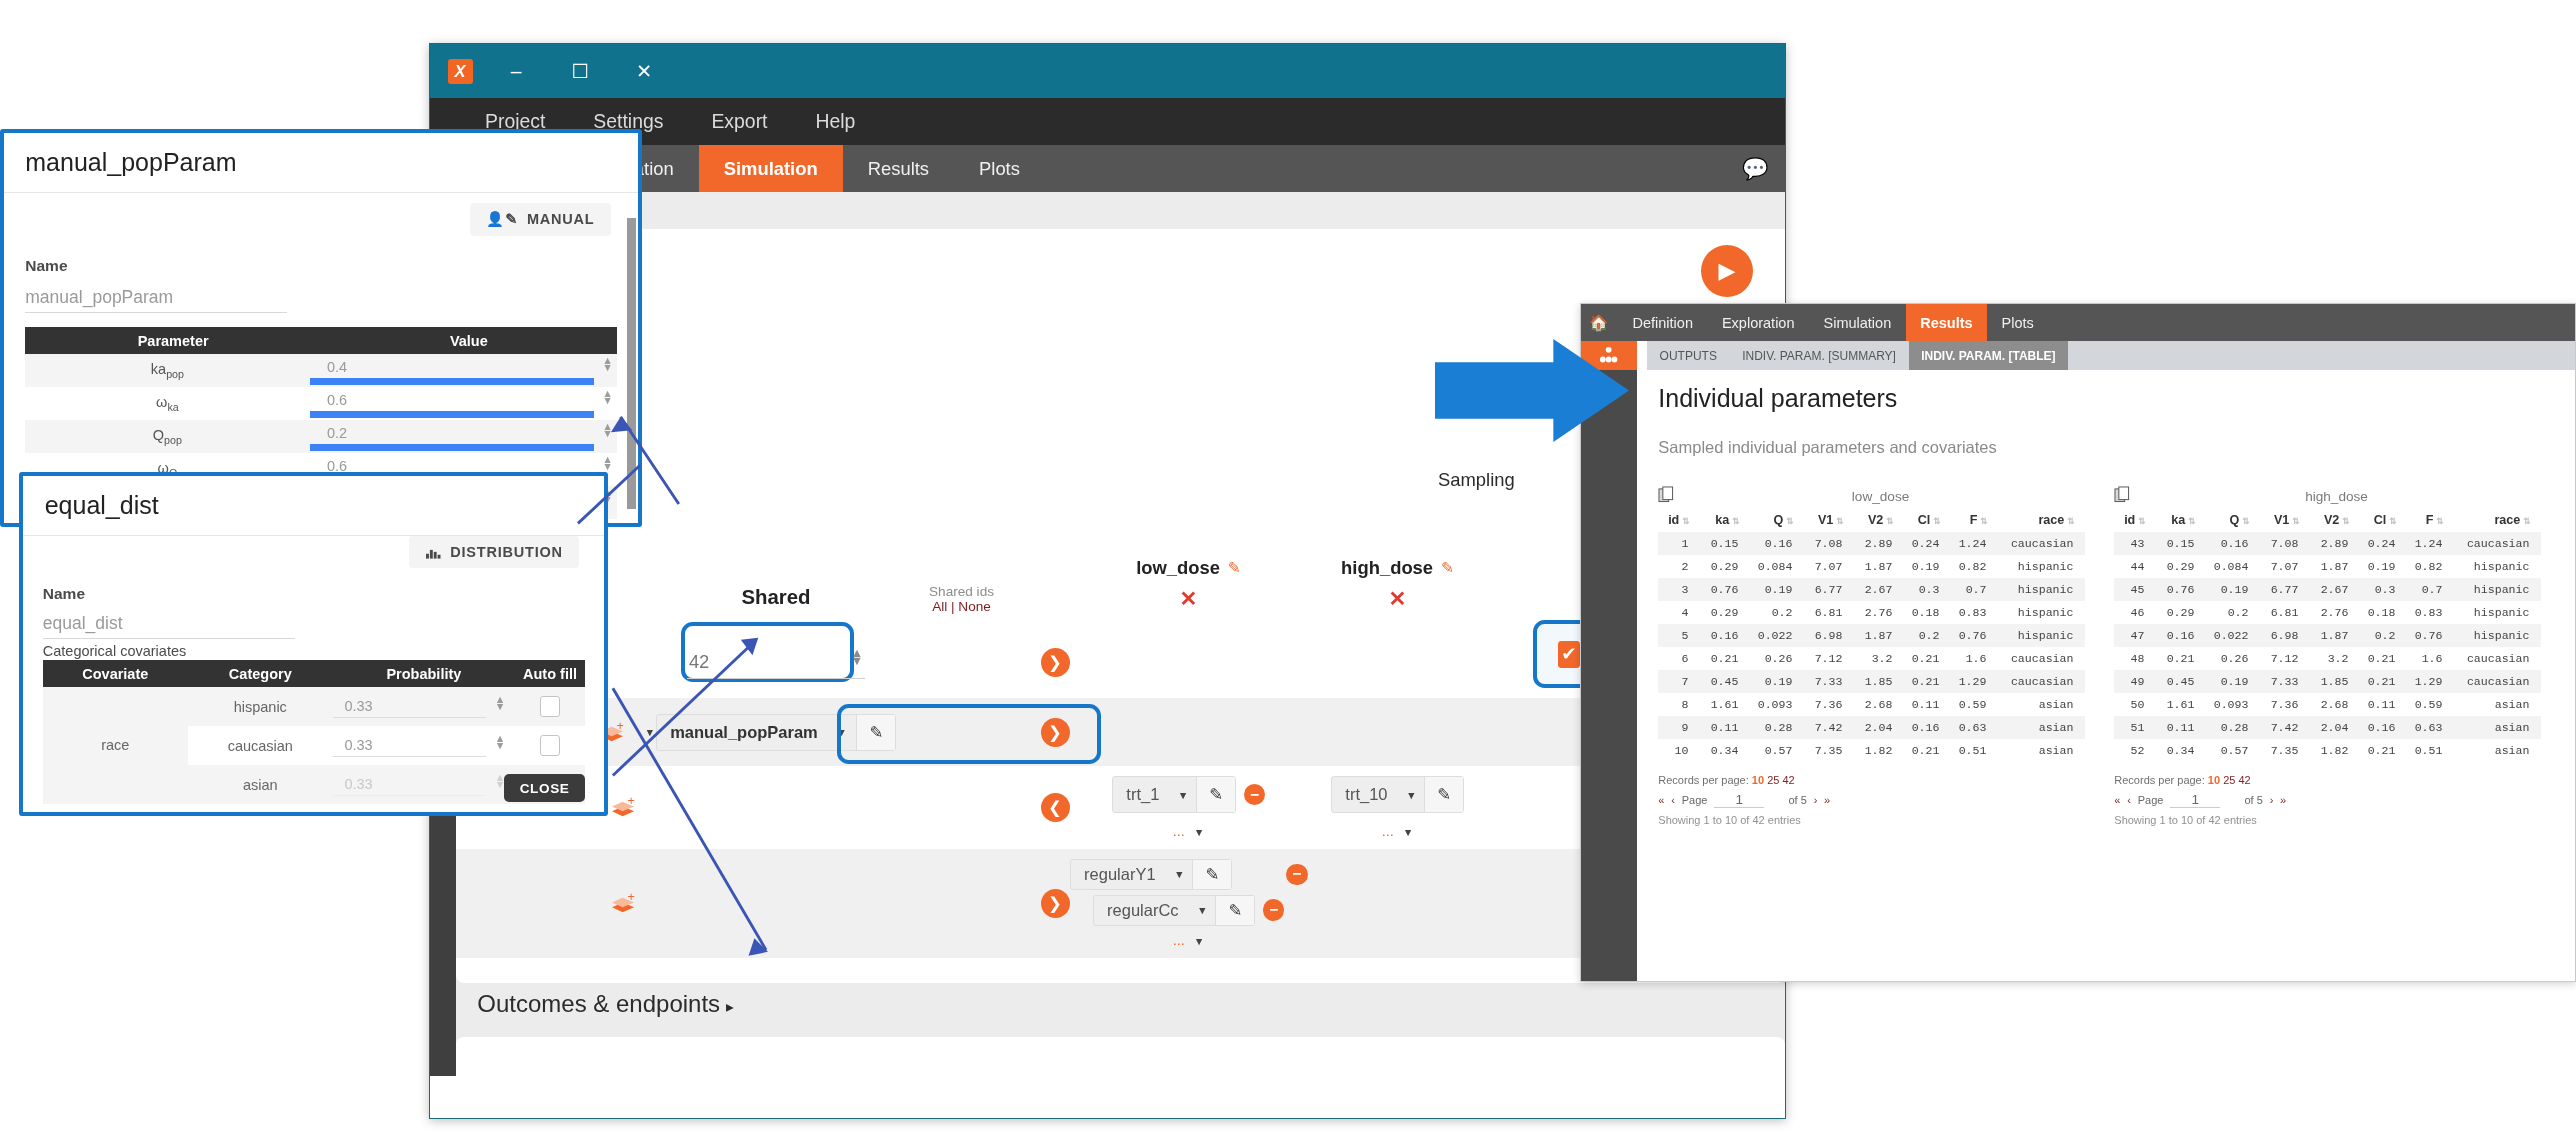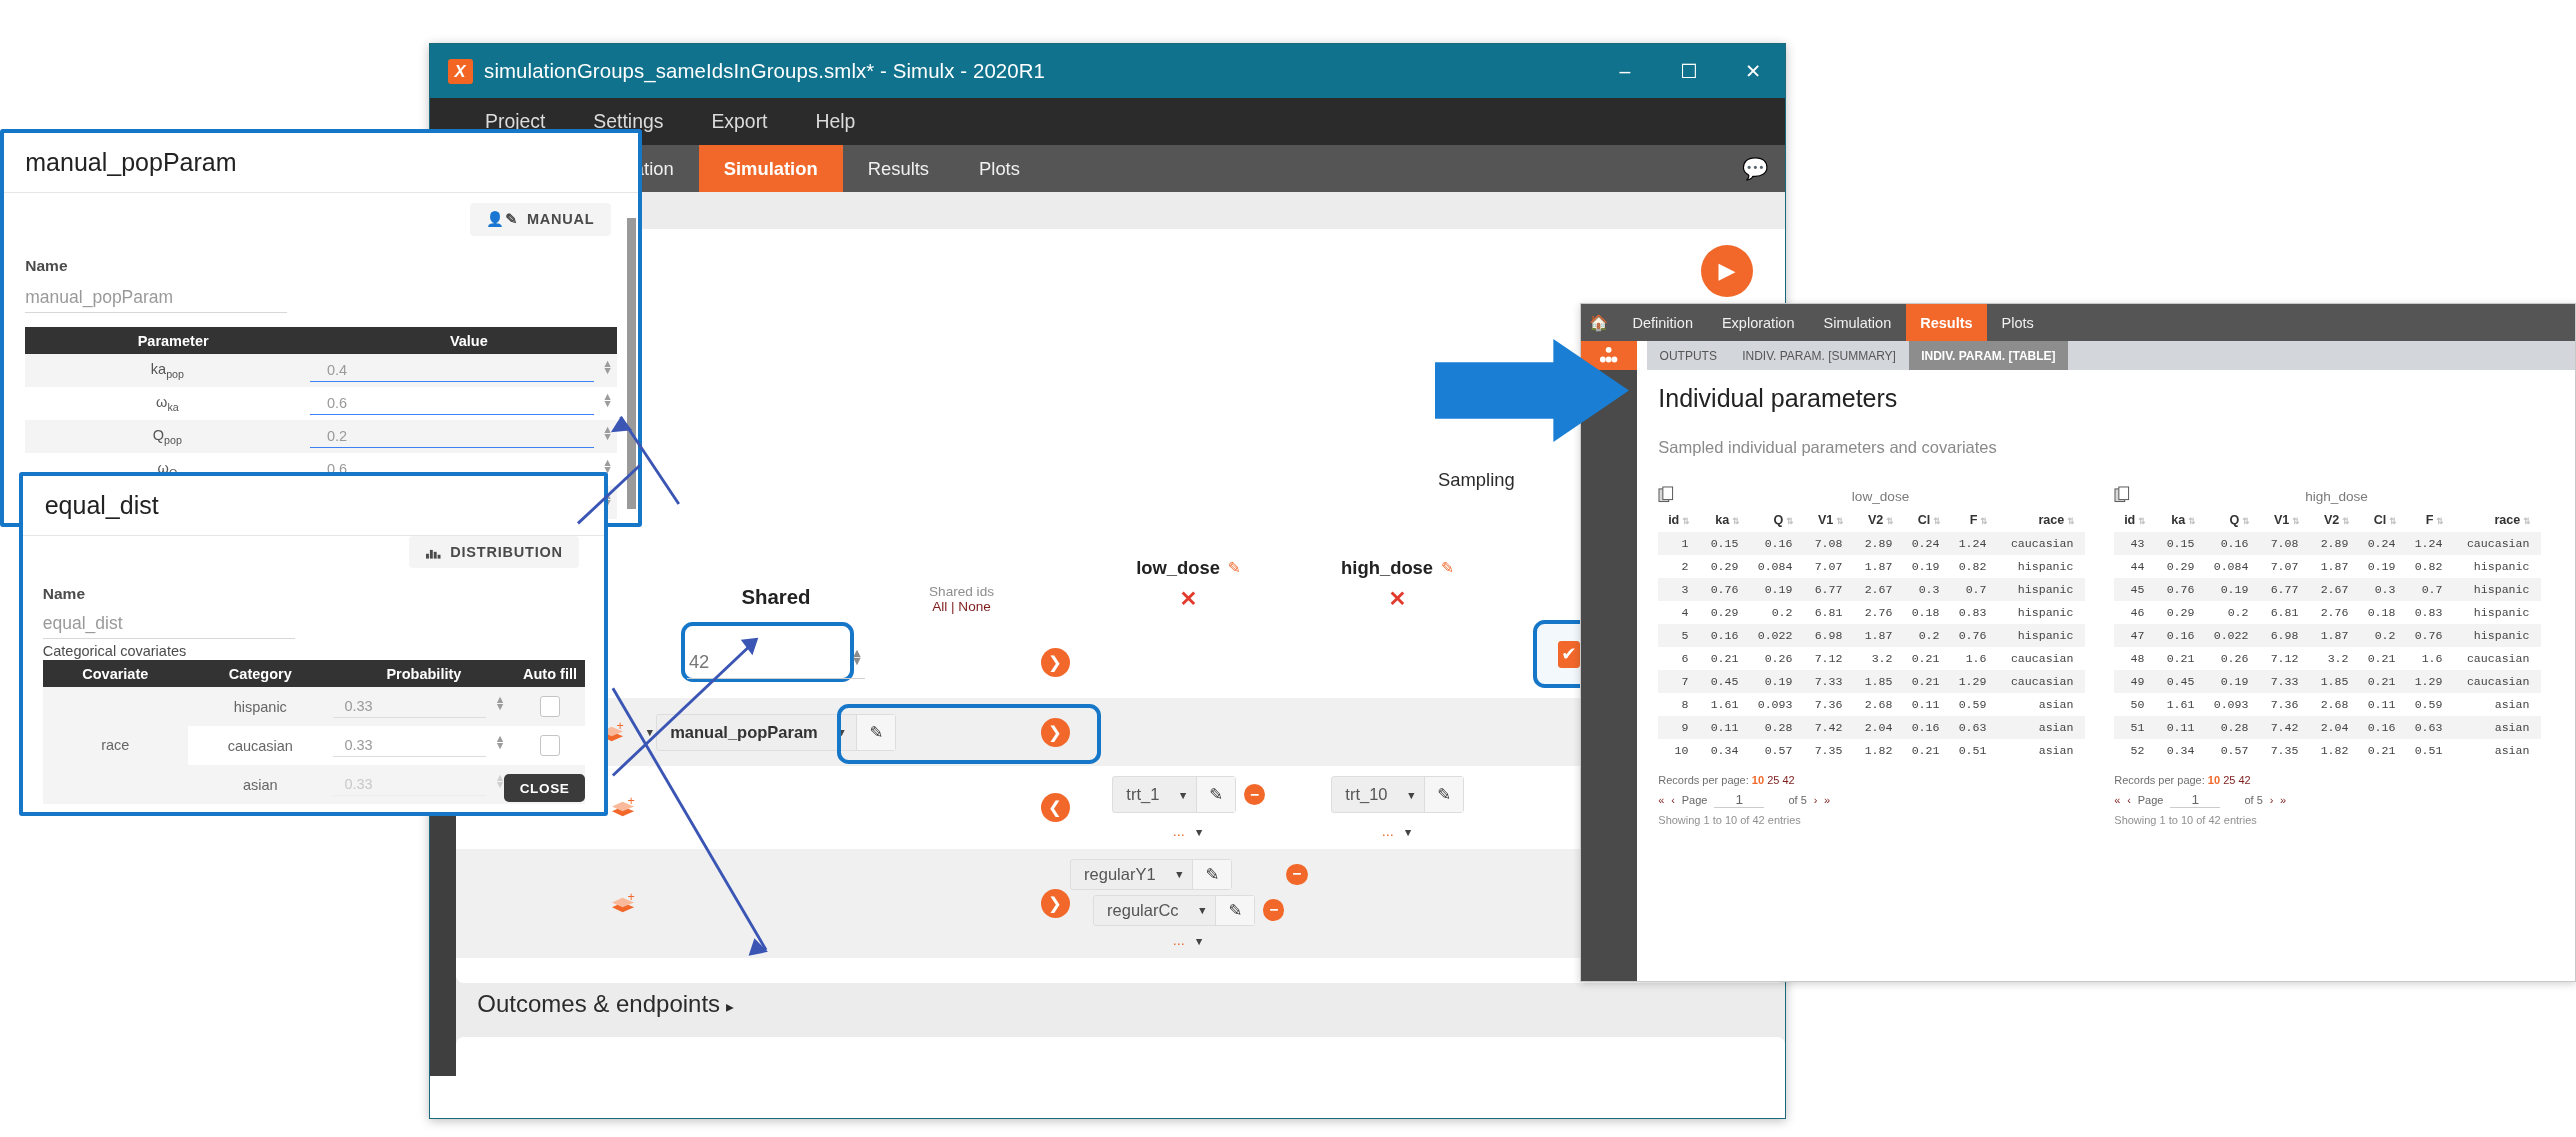--- a/index.html
+++ b/index.html
@@ -143,21 +143,21 @@
     font-size: 14.5px; font-weight: bold; letter-spacing: 0.8px; color: #4a4a4a;
   }
   .fieldlab { font-size: 15.5px; color: #4b4b4b; font-weight: 600; }
   .fieldval { font-size: 17.5px; color: #9a9a9a; border-bottom: 1px solid #d8d8d8; padding-bottom: 4.8px; }
 
   .thead { background: #333333; color: #fff; display: flex; height: 27px; align-items: center; font-size: 14.5px; font-weight: bold; }
   .tr { display: flex; height: 33px; align-items: center; font-size: 14.5px; color: #8e8e8e; }
   .tr.z { background: #f4f4f4; }
   .tr .pc { flex: 1; text-align: center; color: #555; }
   .tr .vc { flex: 1; position: relative; padding-right: 23px; }
-  .tr .vc .vv { border-bottom: 1px solid #3b82f6; padding: 2.9px 0 2.9px 17.5px; color: #9a9a9a; }
+  .tr .vc .vv { border-bottom: 7px solid #3b82f6; padding: 2.9px 0 2.9px 17.5px; color: #9a9a9a; }
   .minispin { position: absolute; right: 3.9px; top: 1px; display: flex; flex-direction: column; line-height: .65; color: #9c9c9c; font-size: 10.7px; }
 
   
   #dlg-equal {
     left: 19.4px; top: 472px; width: 589px; height: 344px;
     background: #ffffff; border: 4.8px solid #1676c8; border-radius: 2.9px;
   }
   .closebtn {
     background: #3b3b3b; color: #fff; font-size: 13.6px; font-weight: bold;
     padding: 6.8px 15.5px; border-radius: 5px; letter-spacing: 0.6px;
@@ -213,21 +213,20 @@
   
   #connectors { left: 0; top: 0; width: 2576px; height: 1137px; pointer-events: none; }
 </style>
 </head>
 <body>
 
 <div class="abs" id="simulx-window">
 
   <div class="titlebar">
     <div class="appicon">X</div>
-    <div class="tt">simulationGroups_sameIdsInGroups.smlx* - Simulx - 2020R1</div>
     <div class="winbtn">–</div>
     <div class="winbtn">☐</div>
     <div class="winbtn">✕</div>
   </div>
 
   <div class="menubar">
     <div>Project</div>
     <div>Settings</div>
     <div>Export</div>
     <div>Help</div>

